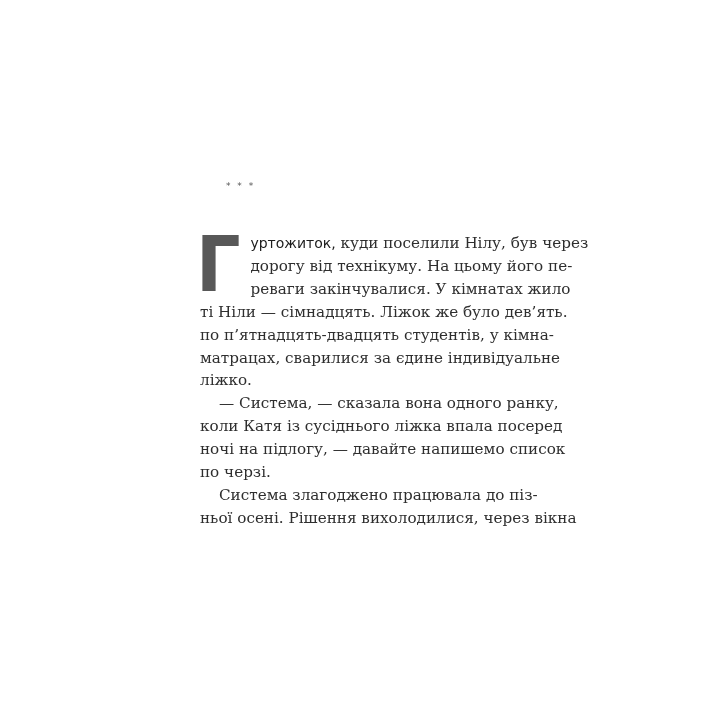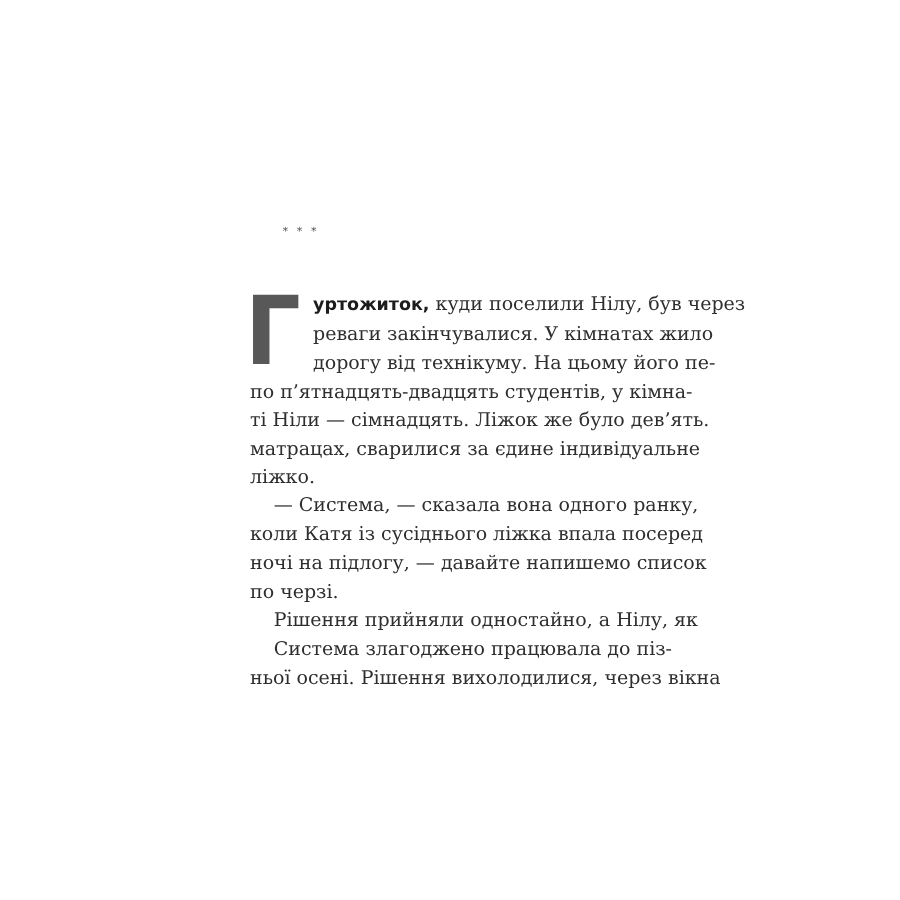--- a/index.html
+++ b/index.html
@@ -46,21 +46,21 @@
       font-size: 76px;
       line-height: 60px;
       height: 62px;
       margin: 3px 6px 0 -4px;
       color: #585858;
       transform: scaleX(0.92);
       transform-origin: left top;
     }
     .lead-word {
       font-family: "DejaVu Sans", sans-serif;
-      font-weight: bold;
+      font-weight: normal;
       font-size: 14px;
       color: #1c1c1c;
     }
     .line {
       display: block;
       text-align: justify;
       text-align-last: justify;
       white-space: nowrap;
     }
     .line.last {
@@ -74,28 +74,27 @@
 </head>
 <body>
 
 <div class="page">
   <div class="section-break">* * *</div>
 
   <div class="text-block">
     <div class="drop-cap">Г</div>
     <div id="lines-container">
         <div class="line"><span class="lead-word">уртожиток,</span> <span>куди</span> <span>поселили</span> <span>Нілу,</span> <span>був</span> <span>через</span></div>
+        <div class="line"><span>дорогу</span> <span>від</span> <span>технікуму.</span> <span>На</span> <span>цьому</span> <span>його</span> <span>пе-</span></div>
         <div class="line"><span>реваги</span> <span>закінчувалися.</span> <span>У</span> <span>кімнатах</span> <span>жило</span></div>
-        <div class="line"><span>дорогу</span> <span>від</span> <span>технікуму.</span> <span>На</span> <span>цьому</span> <span>його</span> <span>пе-</span></div>
+        <div class="line"><span>ті</span> <span>Ніли</span> <span>—</span> <span>сімнадцять.</span> <span>Ліжок</span> <span>же</span> <span>було</span> <span>дев’ять.</span></div>
         <div class="line"><span>по</span> <span>п’ятнадцять-двадцять</span> <span>студентів,</span> <span>у</span> <span>кімна-</span></div>
-        <div class="line"><span>ті</span> <span>Ніли</span> <span>—</span> <span>сімнадцять.</span> <span>Ліжок</span> <span>же</span> <span>було</span> <span>дев’ять.</span></div>
         <div class="line"><span>матрацах,</span> <span>сварилися</span> <span>за</span> <span>єдине</span> <span>індивідуальне</span></div>
         <div class="line last"><span>ліжко.</span></div>
         <div class="line indent"><span>—</span> <span>Система,</span> <span>—</span> <span>сказала</span> <span>вона</span> <span>одного</span> <span>ранку,</span></div>
         <div class="line"><span>коли</span> <span>Катя</span> <span>із</span> <span>сусіднього</span> <span>ліжка</span> <span>впала</span> <span>посеред</span></div>
         <div class="line"><span>ночі</span> <span>на</span> <span>підлогу,</span> <span>—</span> <span>давайте</span> <span>напишемо</span> <span>список</span></div>
         <div class="line last"><span>по</span> <span>черзі.</span></div>
-        <div class="line indent"><span>Рішення</span> <span>прийняли</span> <span>одностайно,</span> <span>а</span> <span>Нілу,</span> <span>як</span></div>
         <div class="line indent"><span>Система</span> <span>злагоджено</span> <span>працювала</span> <span>до</span> <span>піз-</span></div>
         <div class="line"><span>ньої</span> <span>осені.</span> <span>Рішення</span> <span>вихолодилися,</span> <span>через</span> <span>вікна</span></div>
       </div>
   </div>
 </div>
 
 </body></html>

